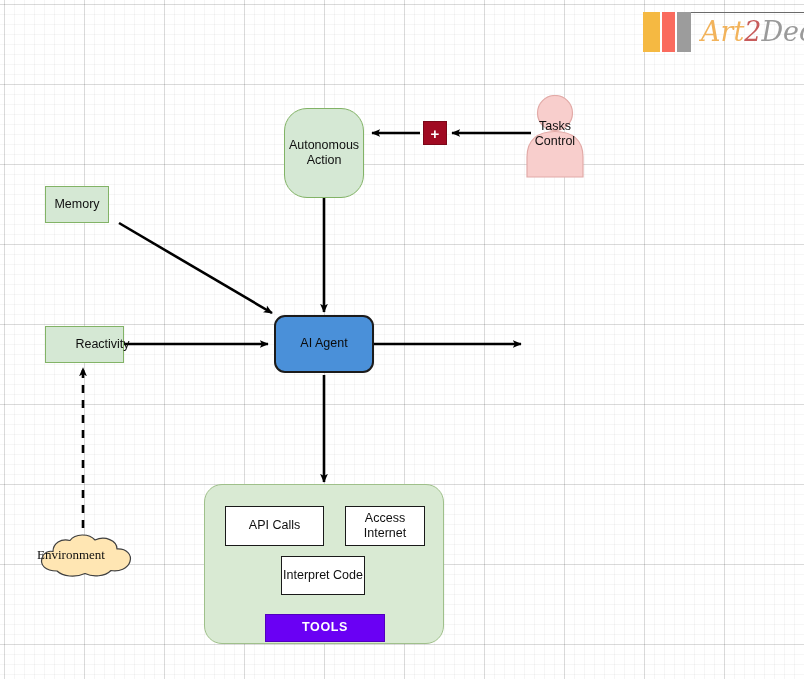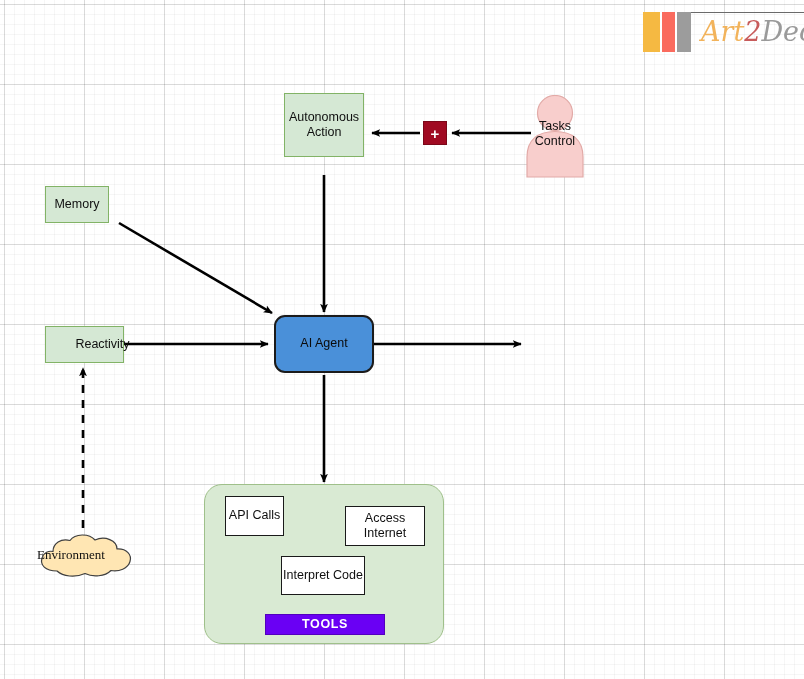--- a/index.html
+++ b/index.html
@@ -159,21 +159,21 @@
 
     <line x1="124" y1="344" x2="268" y2="344" stroke="#000000" stroke-width="2.6" marker-end="url(#arrowhead)"></line>
 
     <line x1="374" y1="344" x2="521" y2="344" stroke="#000000" stroke-width="2.6" marker-end="url(#arrowhead)"></line>
 
     <line x1="324" y1="375" x2="324" y2="482" stroke="#000000" stroke-width="2.6" marker-end="url(#arrowhead)"></line>
 
     <line x1="83" y1="543" x2="83" y2="368" stroke="#000000" stroke-width="2.6" stroke-dasharray="8,7" marker-end="url(#arrowhead)"></line>
   </svg>
 
-  <div class="node green-box" style="left:284px; top:93px; width:80px; height:64px;">
+  <div class="node green-box" style="left:284px; top:108px; width:80px; height:90px;border-radius:23px;">
     <div style="pointer-events:none;">
       <span>Autonomous</span><br>
       <span>Action</span>
     </div>
   </div>
 
   <div class="node plus-marker" style="left:423px; top:121px; width:24px; height:24px;">
     <span>+</span>
   </div>
 
@@ -208,36 +208,36 @@
                C90,17.5 95,24 93,30.5
                C91,37.5 82,41 74,39.5
                C68,45.5 56,46.5 48,42.5
                C38,47 26,45.5 20,40 Z" fill="#ffe6b3" stroke="#3f3f3f" stroke-width="1.2" stroke-linejoin="round"></path>
     </svg>
     <div class="cloud-label" style="top:16px;">Environment</div>
   </div>
 
   <div class="node tools-container" style="left:204px; top:484px; width:240px; height:160px; display:block;">
 
-    <div class="node white-box" style="left:20px; top:11px; width:59px; height:40px;">
+    <div class="node white-box" style="left:20px; top:21px; width:99px; height:40px;">
       <span>API Calls</span>
     </div>
 
     <div class="node white-box" style="left:140px; top:21px; width:80px; height:40px;">
       <div style="pointer-events:none;">
         <span>Access</span><br>
         <span>Internet</span>
       </div>
     </div>
 
     <div class="node white-box" style="left:76px; top:71px; width:84px; height:39px;">
       <span>Interpret Code</span>
     </div>
 
-    <div class="node tools-banner" style="left:60px; top:129px; width:120px; height:21px;text-align:center;">
+    <div class="node tools-banner" style="left:60px; top:129px; width:120px; height:28px;text-align:center;">
       <span>TOOLS</span>
     </div>
   </div>
 
   <div id="logo" style="left:643px; top:12px; width:150px; height:42px;">
     <div class="logo-rule"></div>
     <div class="logo-bars">
       <div class="logo-bar" style="background:#f5b942; width:17px;"></div>
       <div class="logo-bar" style="background:#ffffff; width:2px;"></div>
       <div class="logo-bar" style="background:#fa6b5e; width:13px;"></div>

